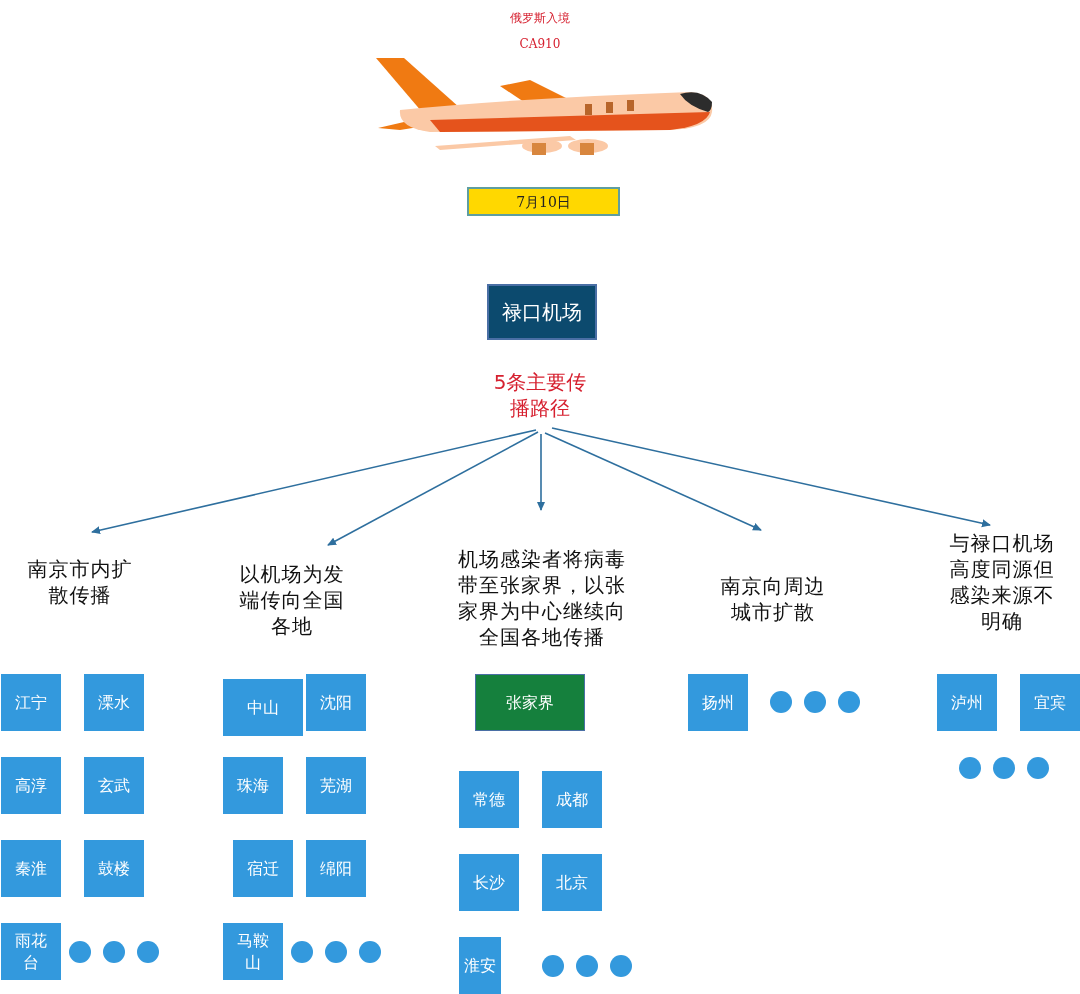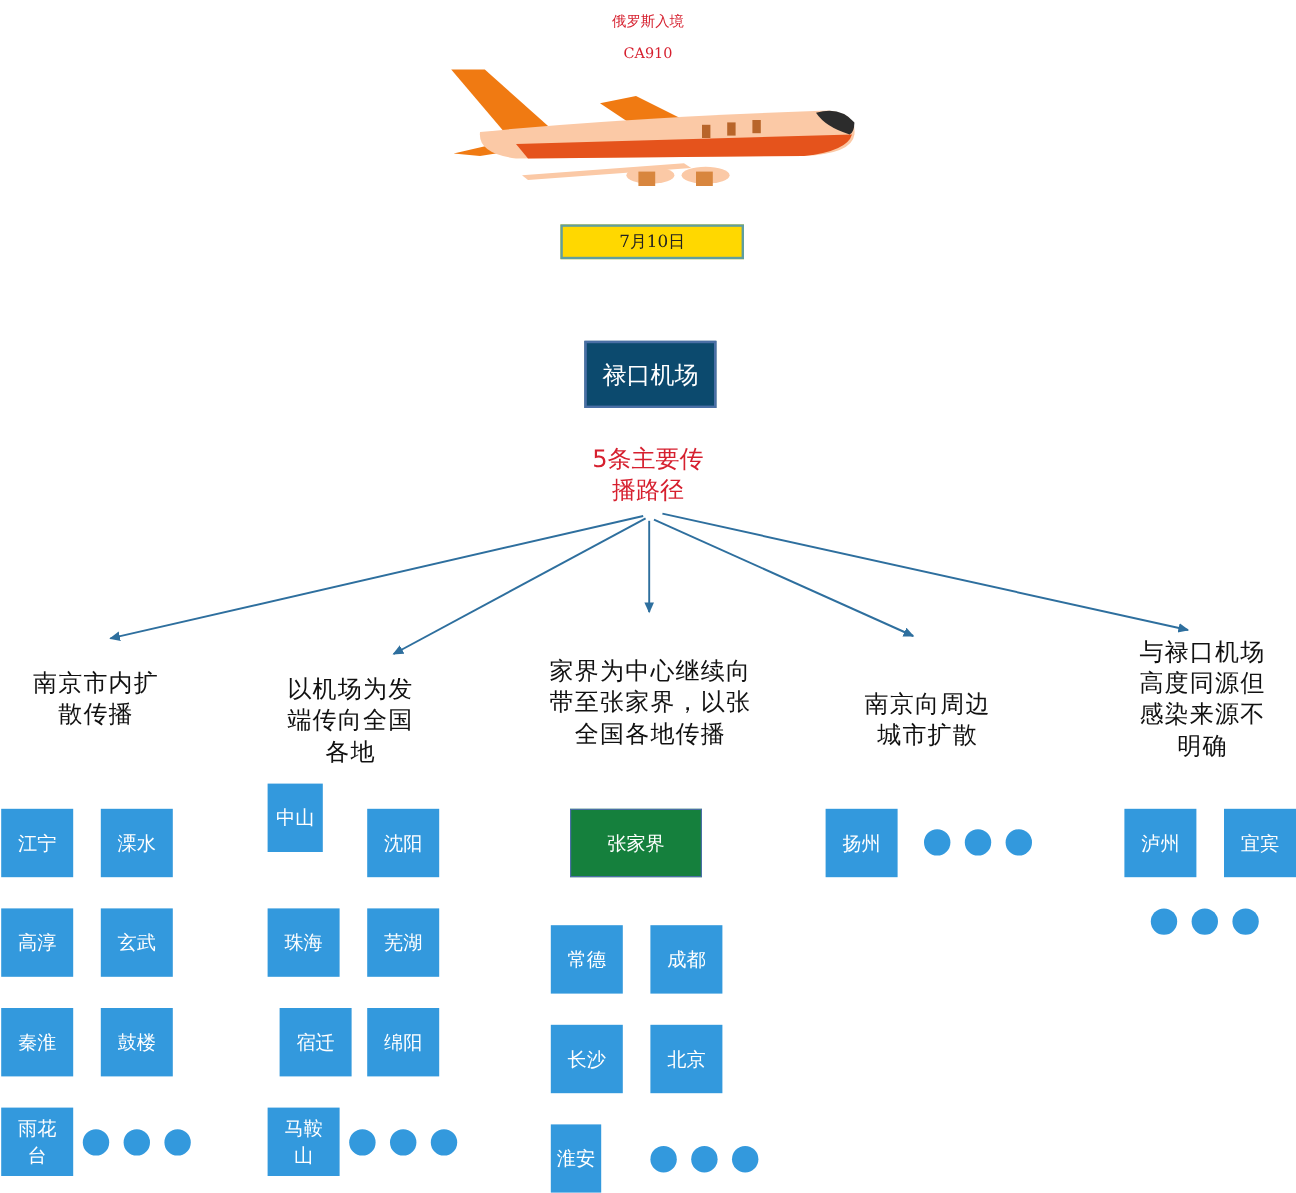--- a/index.html
+++ b/index.html
@@ -64,22 +64,23 @@
 <div class="abs route-label" style="left:0px;top:556px;width:160px;">
   <div>南京市内扩</div>
   <div>散传播</div>
 </div>
 <div class="abs route-label" style="left:212px;top:561px;width:160px;">
   <div>以机场为发</div>
   <div>端传向全国</div>
   <div>各地</div>
 </div>
 <div class="abs route-label" style="left:432px;top:546px;width:220px;">
+  <div>机场感染者将病毒</div>
+  <div>带至张家界，以张</div>
   <div>家界为中心继续向</div>
-  <div>带至张家界，以张</div>
   <div>全国各地传播</div>
 </div>
 <div class="abs route-label" style="left:693px;top:573px;width:160px;">
   <div>南京向周边</div>
   <div>城市扩散</div>
 </div>
 <div class="abs route-label" style="left:922px;top:530px;width:160px;">
   <div>与禄口机场</div>
   <div>高度同源但</div>
   <div>感染来源不</div>
@@ -90,21 +91,21 @@
 <div class="abs city" style="left:84px;top:674px;width:60px;height:57px;">溧水</div>
 <div class="abs city" style="left:1px;top:757px;width:60px;height:57px;">高淳</div>
 <div class="abs city" style="left:84px;top:757px;width:60px;height:57px;">玄武</div>
 <div class="abs city" style="left:1px;top:840px;width:60px;height:57px;">秦淮</div>
 <div class="abs city" style="left:84px;top:840px;width:60px;height:57px;">鼓楼</div>
 <div class="abs city" style="left:1px;top:923px;width:60px;height:57px;padding:0 12px;">雨花台</div>
 <div class="abs dot" style="left:69px;top:941px;"></div>
 <div class="abs dot" style="left:103px;top:941px;"></div>
 <div class="abs dot" style="left:137px;top:941px;"></div>
 
-<div class="abs city" style="left:223px;top:653px;width:46px;height:57px;text-align:center;">中山</div>
+<div class="abs city" style="left:223px;top:679px;width:80px;height:57px;text-align:center;">中山</div>
 <div class="abs city" style="left:306px;top:674px;width:60px;height:57px;">沈阳</div>
 <div class="abs city" style="left:223px;top:757px;width:60px;height:57px;">珠海</div>
 <div class="abs city" style="left:306px;top:757px;width:60px;height:57px;">芜湖</div>
 <div class="abs city" style="left:233px;top:840px;width:60px;height:57px;">宿迁</div>
 <div class="abs city" style="left:306px;top:840px;width:60px;height:57px;text-align:center;">绵阳</div>
 <div class="abs city" style="left:223px;top:923px;width:60px;height:57px;padding:0 12px;">马鞍山</div>
 <div class="abs dot" style="left:291px;top:941px;"></div>
 <div class="abs dot" style="left:325px;top:941px;"></div>
 <div class="abs dot" style="left:359px;top:941px;"></div>
 

